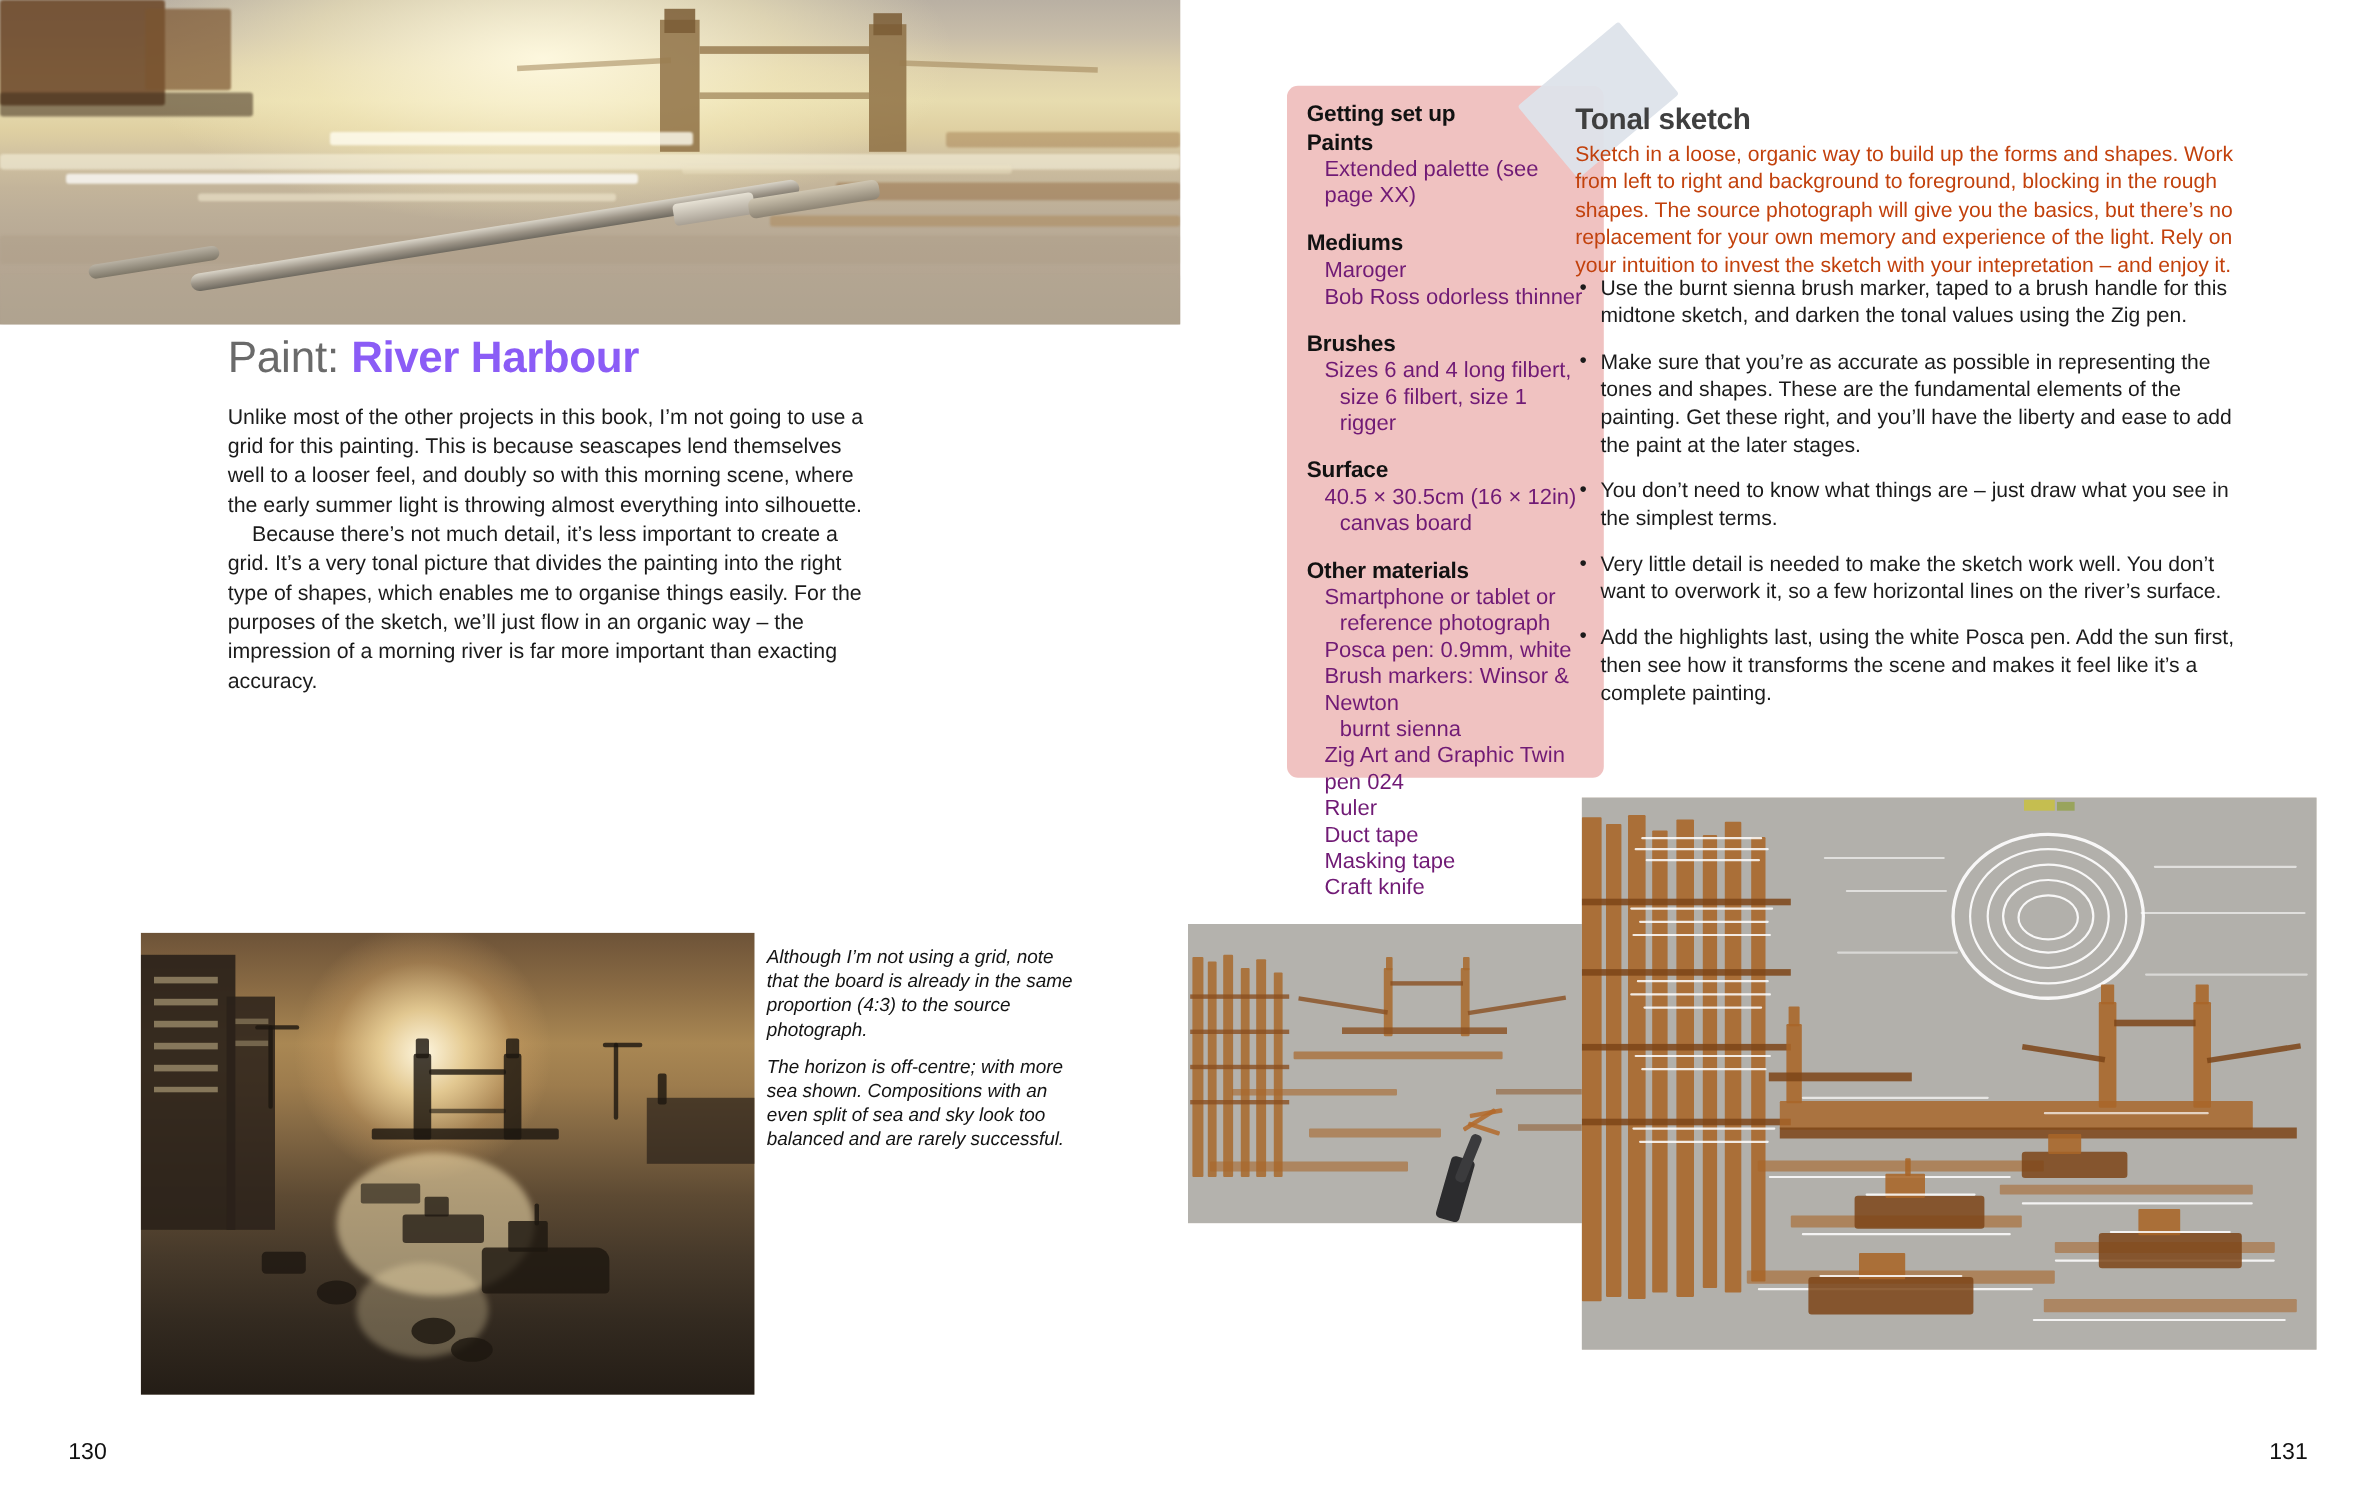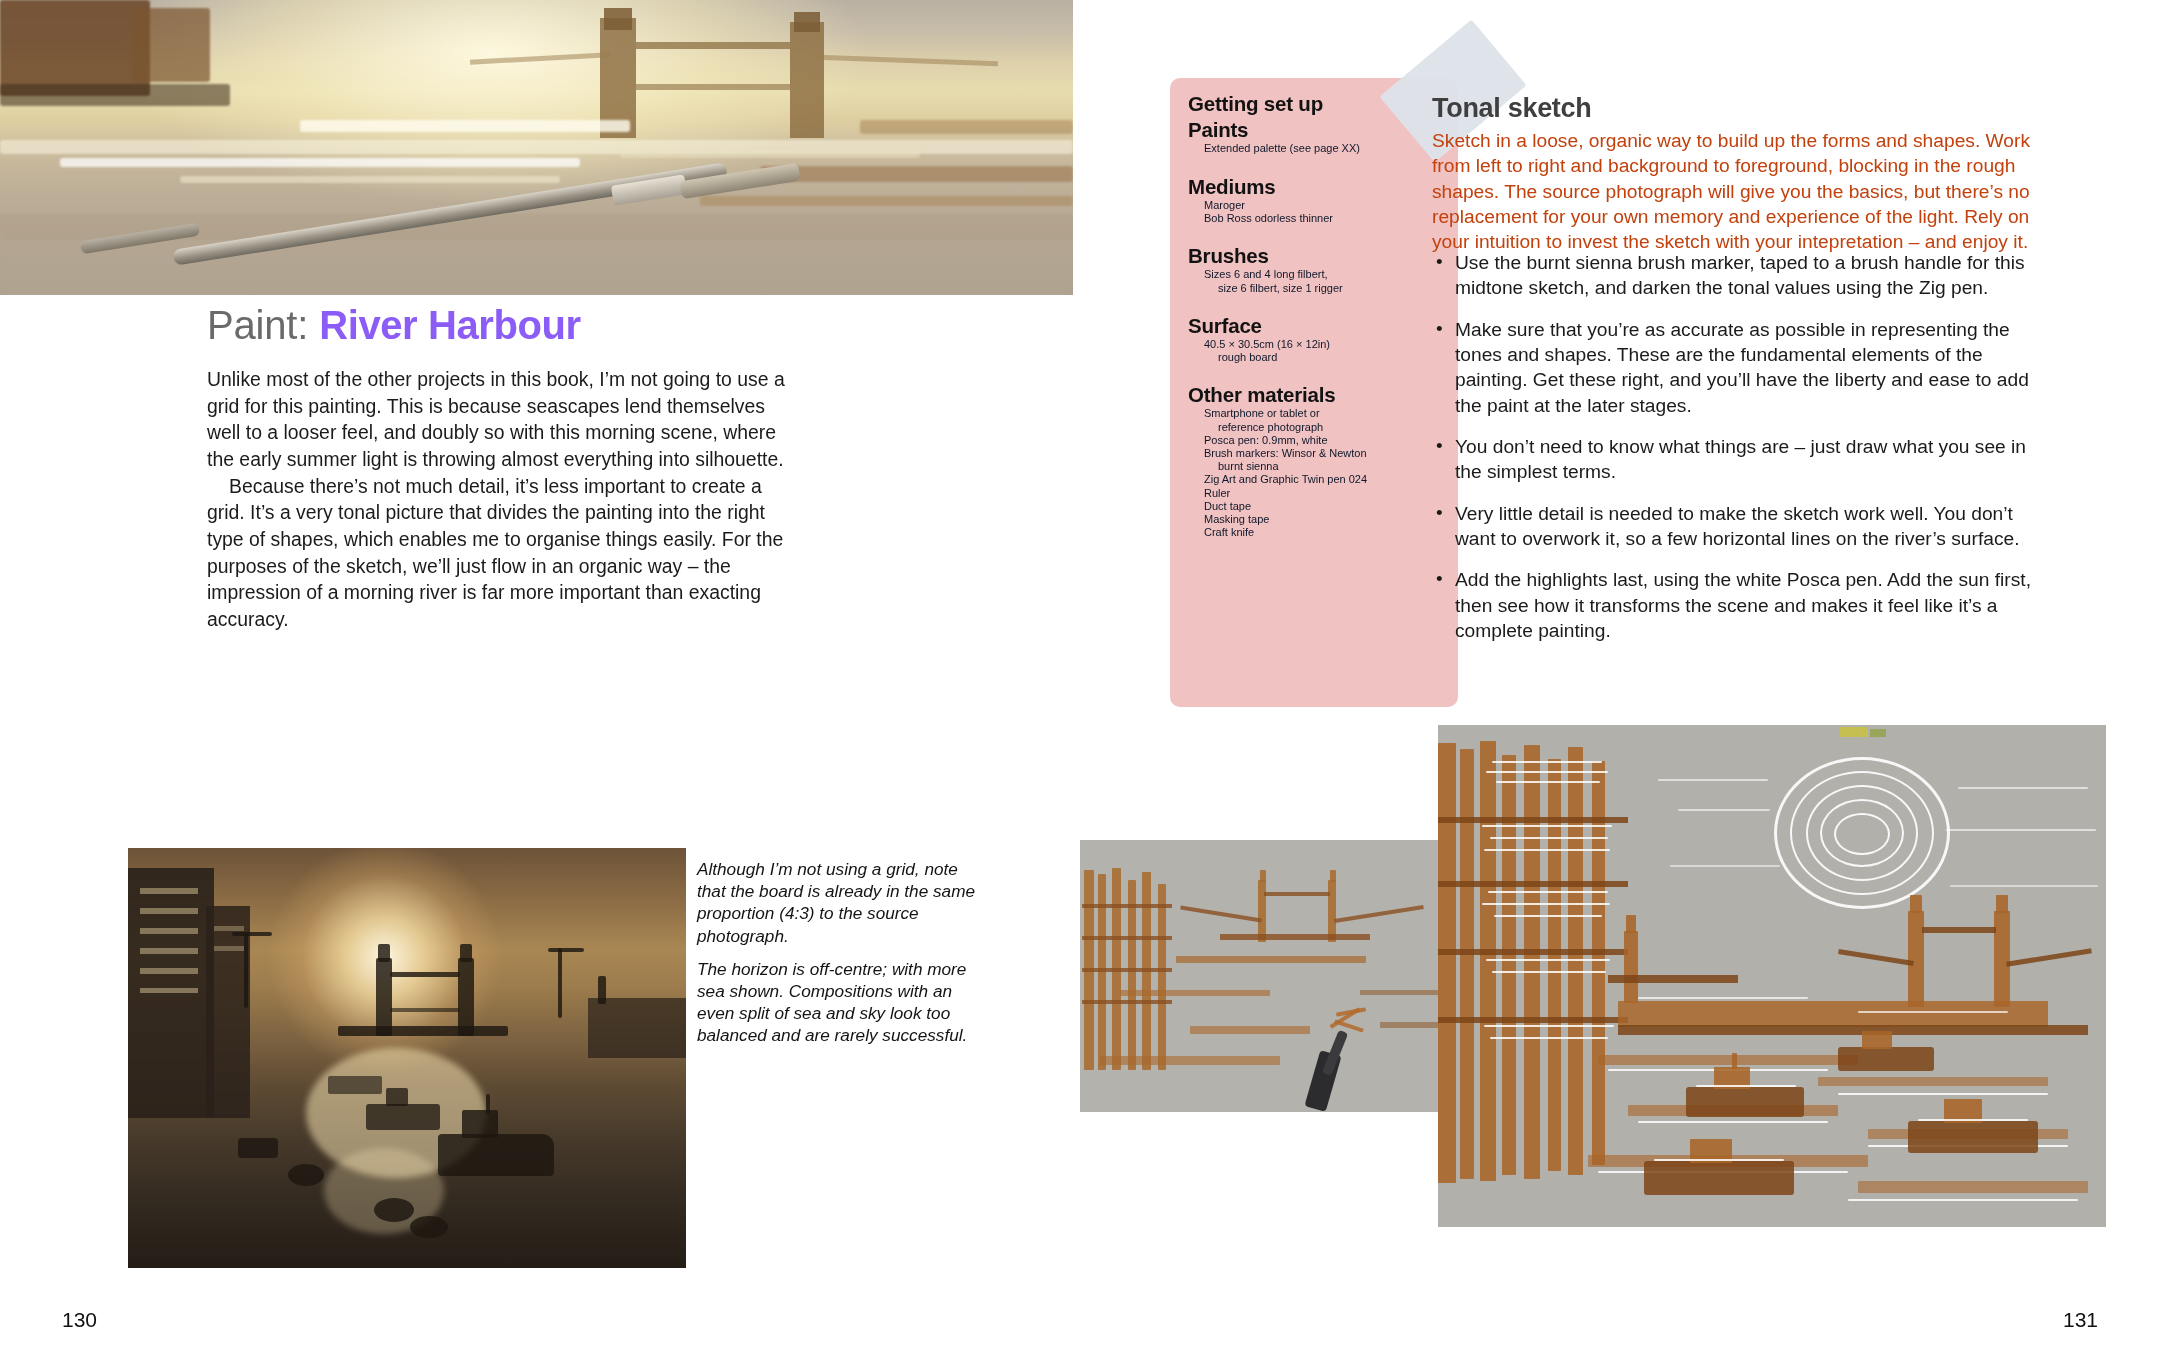--- a/index.html
+++ b/index.html
@@ -115,21 +115,21 @@
     background: #f0c2c1; border-radius: 10px;
     padding: 14px 16px 0 18px;
   }
   #materials-panel .sec-head {
     font-family: "Liberation Sans Narrow", "Liberation Sans", sans-serif;
     font-weight: 700; font-size: 20.5px; color: #121212;
     letter-spacing: -.2px; line-height: 1.18;
   }
   #materials-panel .sec-head.sub { margin-top: 1px; }
   #materials-panel .item {
-    font-size: 11px; line-height: 1.2; color: #0f172a;
+    font-size: 20px; line-height: 1.2; color: #701a75;
     margin-left: 16px; text-indent: -0px; padding-left: 0;
   }
   #materials-panel .item .cont { display: block; padding-left: 14px; }
   #materials-panel .grp { margin-top: 19px; }
   #materials-panel .grp:first-of-type { margin-top: 0; }
 
   
   #tape {
     position: absolute; left: 1393px; top: 48px;
     width: 120px; height: 86px;
@@ -294,21 +294,21 @@
       <div class="item">Sizes 6 and 4 long filbert,</div>
       <div class="item">
           <span class="cont">size 6 filbert, size 1 rigger</span>
         </div>
     </div>
 
     <div class="grp">
       <div class="sec-head sub">Surface</div>
       <div class="item">40.5 × 30.5cm (16 × 12in)</div>
       <div class="item">
-          <span class="cont">rough board</span>
+          <span class="cont">canvas board</span>
         </div>
     </div>
 
     <div class="grp">
       <div class="sec-head sub">Other materials</div>
       <div class="item">Smartphone or tablet or</div>
       <div class="item">
           <span class="cont">reference photograph</span>
         </div>
       <div class="item">Posca pen: 0.9mm, white</div>

